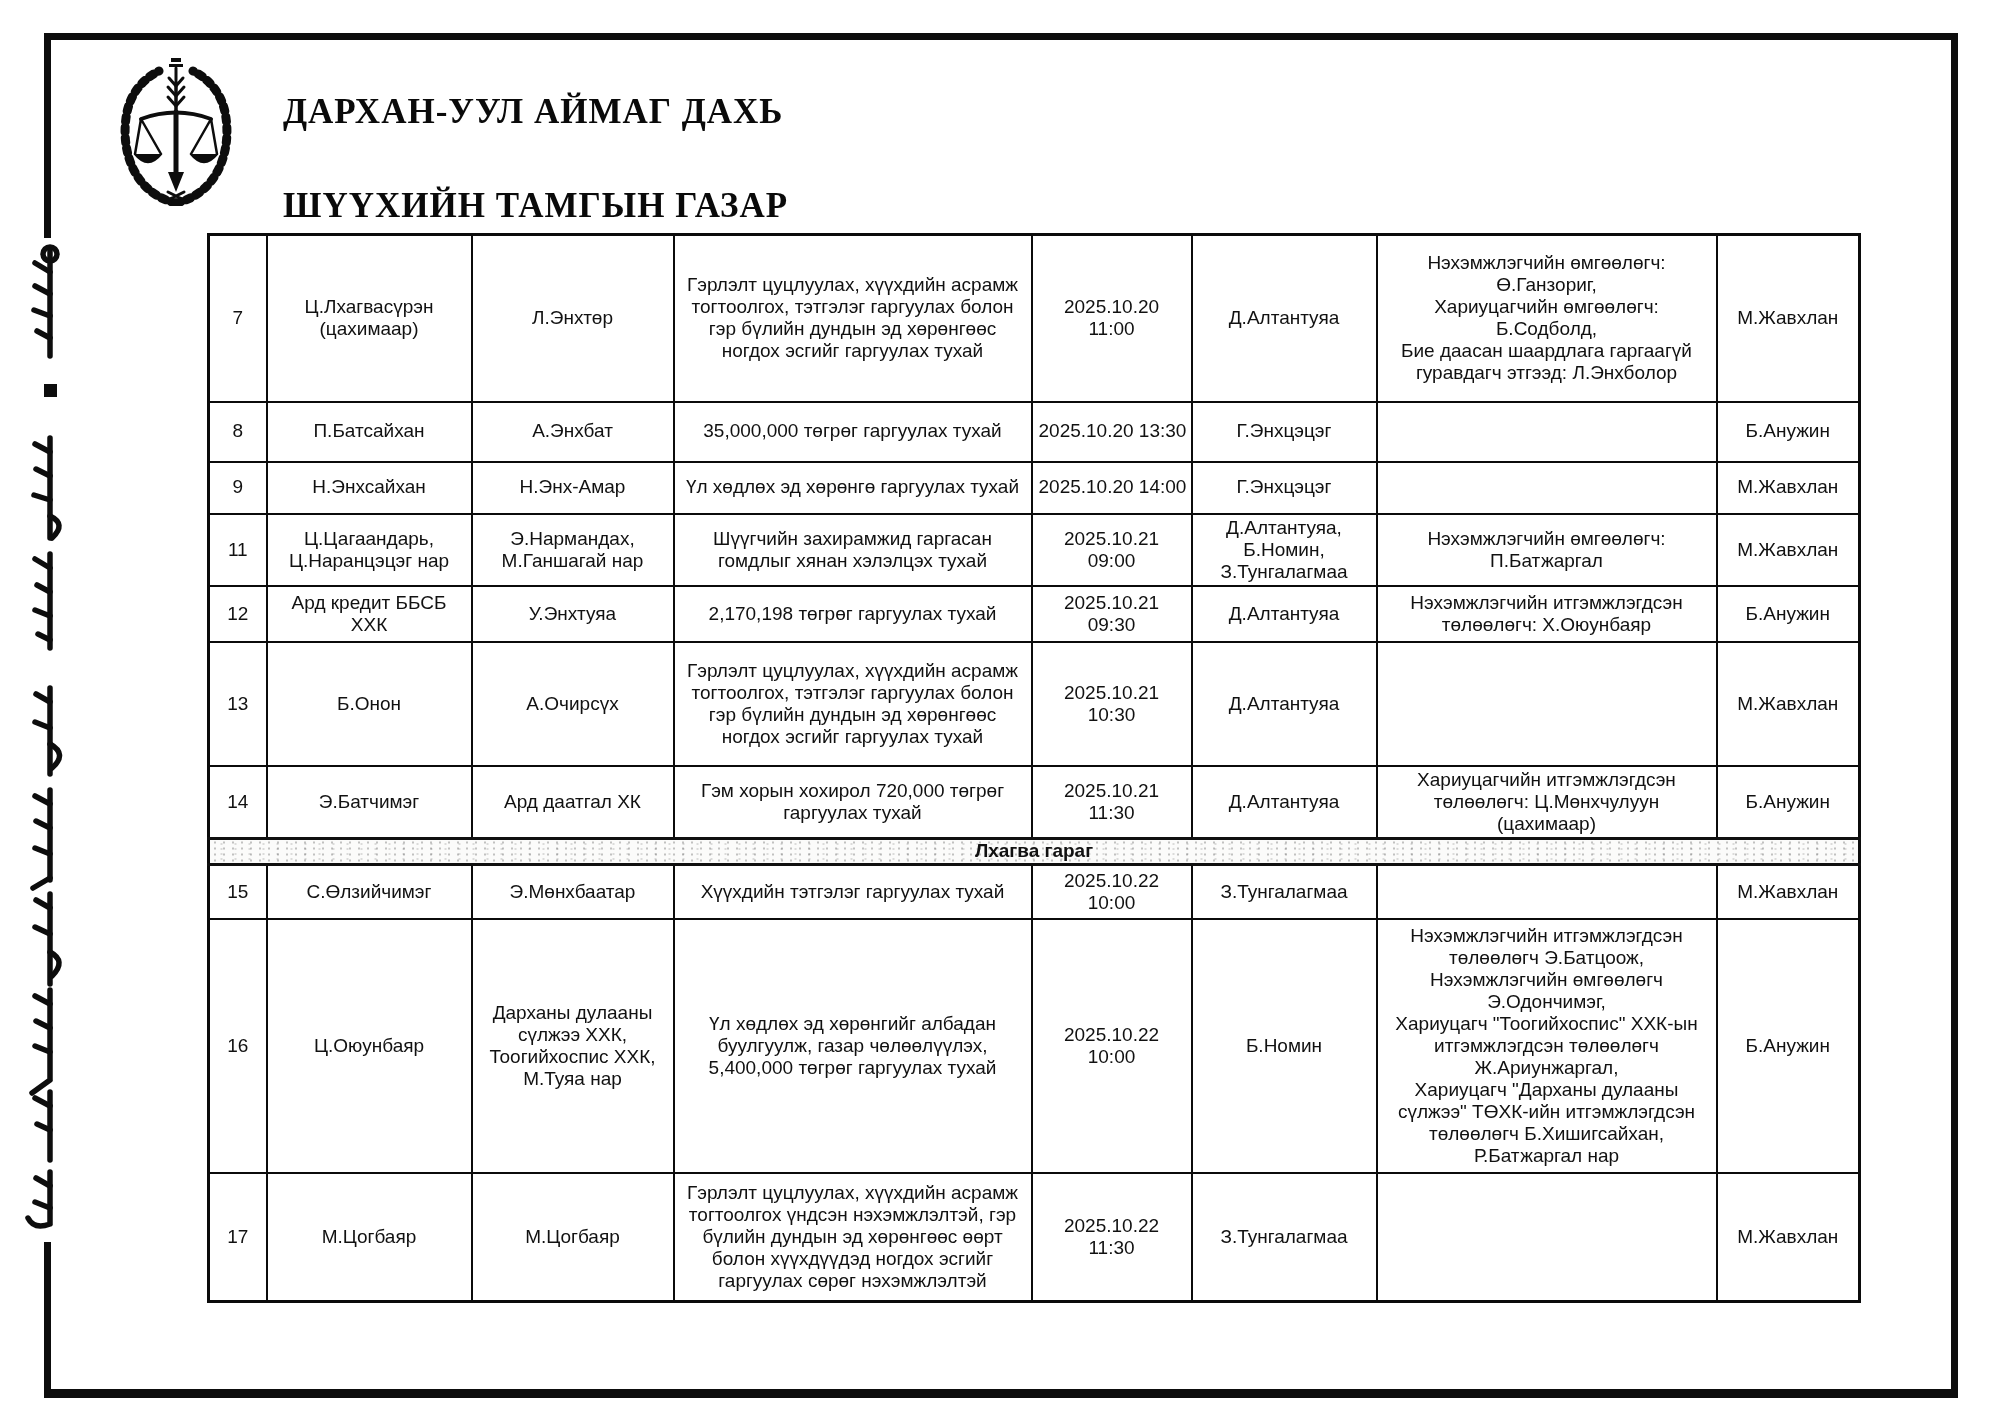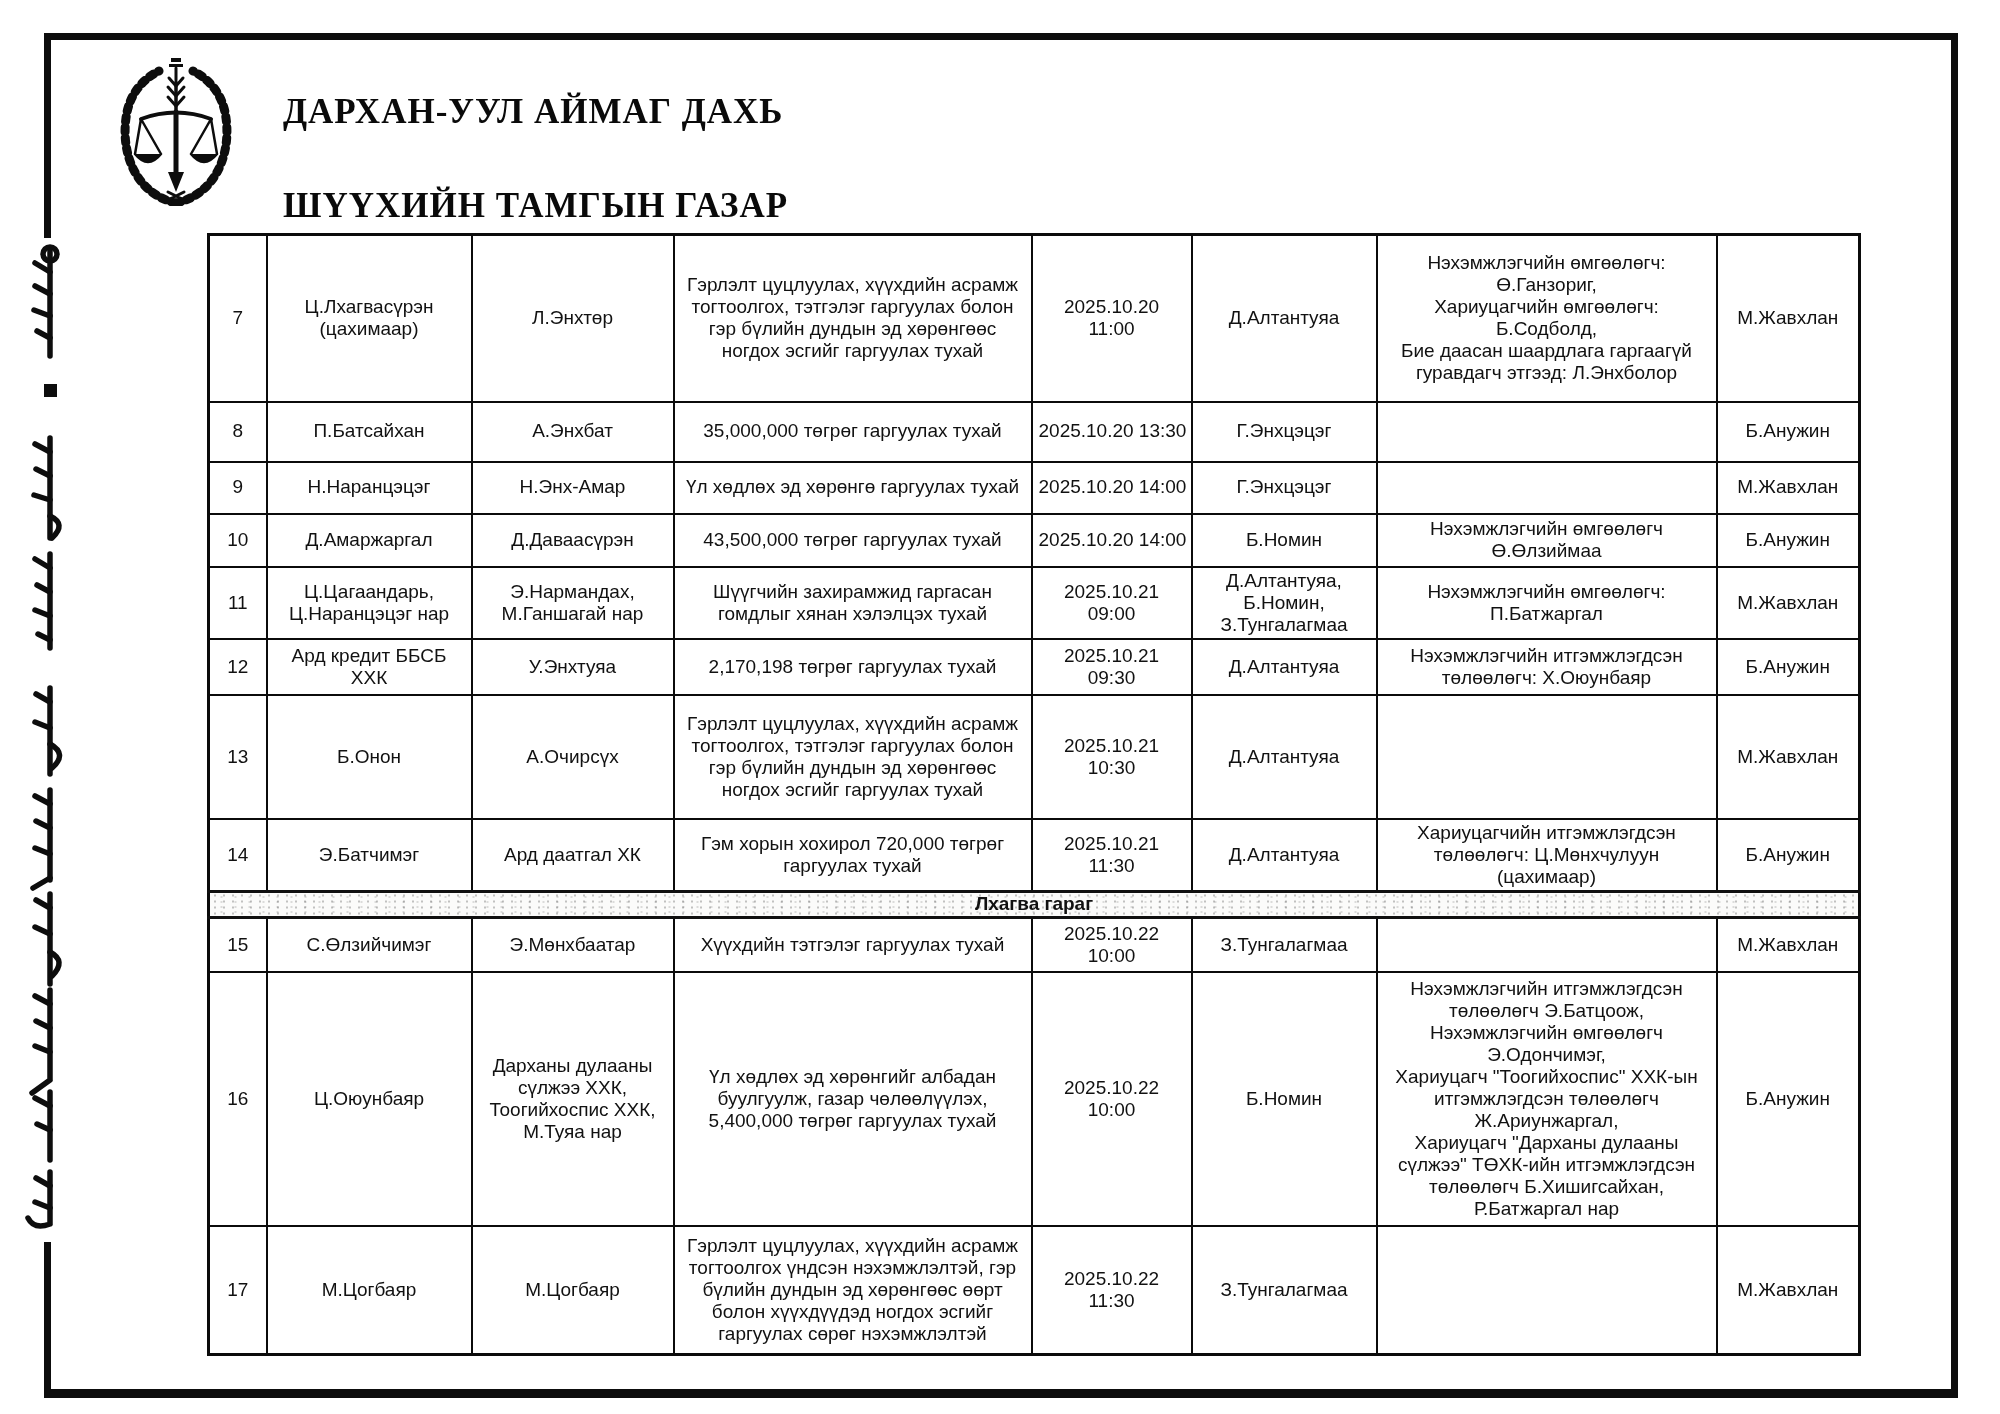--- a/index.html
+++ b/index.html
@@ -132,38 +132,27 @@
       <td>П.Батсайхан</td>
       <td>А.Энхбат</td>
       <td>35,000,000 төгрөг гаргуулах тухай</td>
       <td class="dt">2025.10.20 13:30</td>
       <td>Г.Энхцэцэг</td>
       <td></td>
       <td>Б.Анужин</td>
     </tr>
     <tr class="rh9">
       <td>9</td>
-      <td>Н.Наранцэцэг</td>
+      <td>Н.Энхсайхан</td>
       <td>Н.Энх-Амар</td>
       <td>Үл хөдлөх эд хөрөнгө гаргуулах тухай</td>
       <td class="dt">2025.10.20 14:00</td>
       <td>Г.Энхцэцэг</td>
       <td></td>
       <td>М.Жавхлан</td>
-    </tr>
-    <tr class="rh10">
-      <td>10</td>
-      <td>Д.Амаржаргал</td>
-      <td>Д.Даваасүрэн</td>
-      <td>43,500,000 төгрөг гаргуулах тухай</td>
-      <td class="dt">2025.10.20 14:00</td>
-      <td>Б.Номин</td>
-      <td>Нэхэмжлэгчийн өмгөөлөгч
-Ө.Өлзиймаа</td>
-      <td>Б.Анужин</td>
     </tr>
 
 
     <tr class="rh11">
       <td>11</td>
       <td>Ц.Цагаандарь,
 Ц.Наранцэцэг нар</td>
       <td>Э.Нармандах,
 М.Ганшагай нар</td>
       <td>Шүүгчийн захирамжид гаргасан гомдлыг хянан хэлэлцэх тухай</td>

